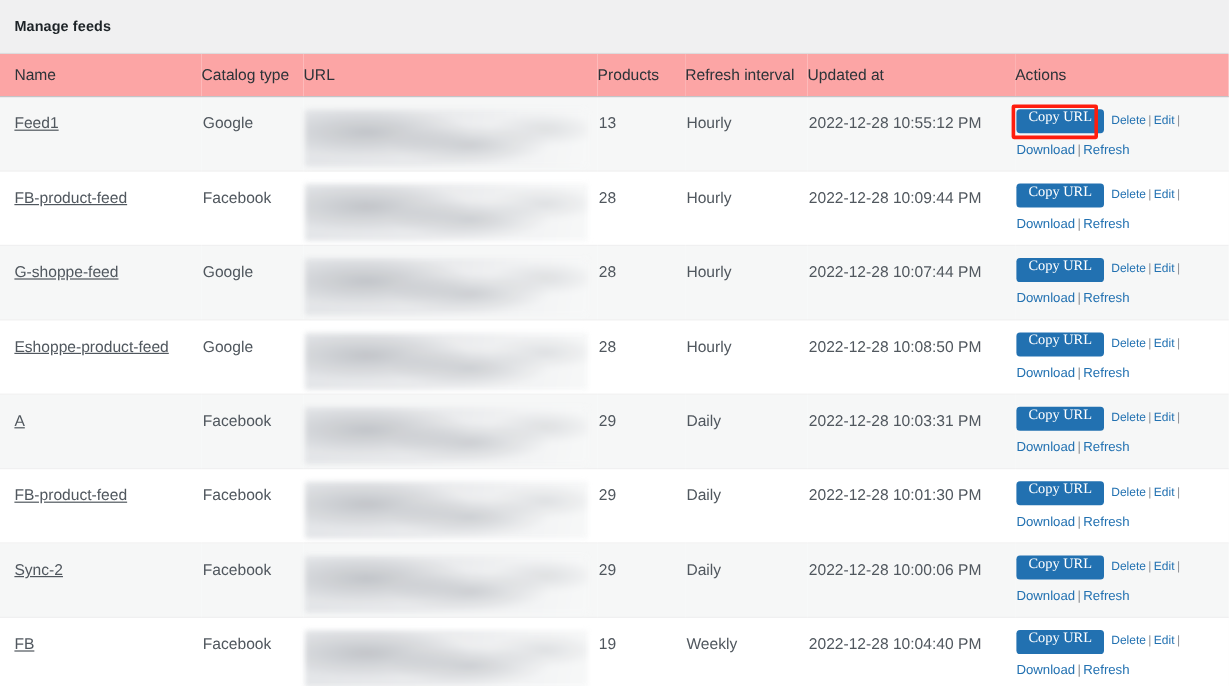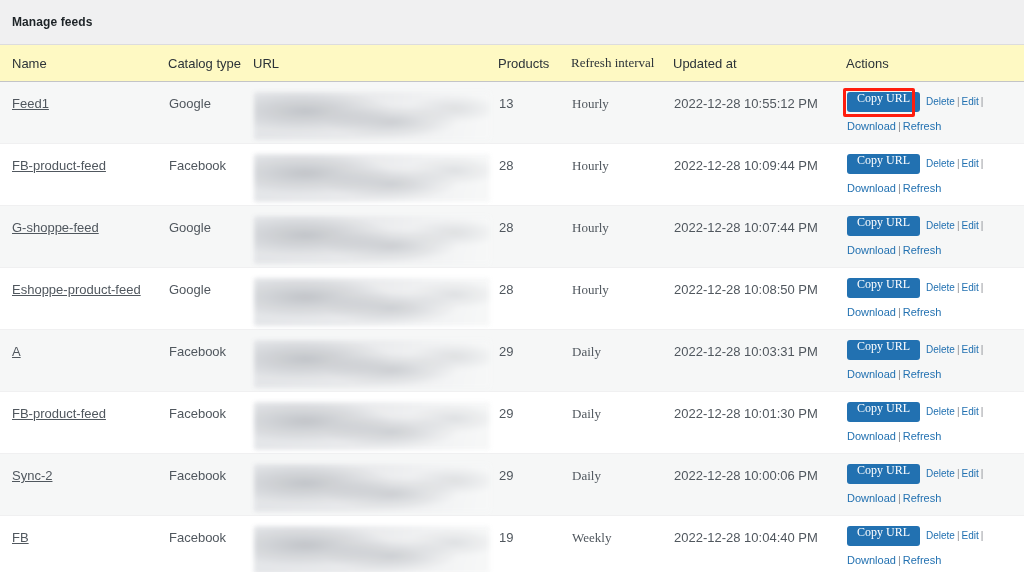--- a/index.html
+++ b/index.html
@@ -47,42 +47,42 @@
   table#feeds-table thead th {
     text-align: left;
     font-weight: normal;
     color: #2c3338;
     font-size: 13px;
     padding: 10px 0 10px 0;
     height: 31px;
     box-sizing: border-box;
     border-bottom: 1px solid #c3c4c7;
     vertical-align: middle;
-    background: #fef9c3;
+    background: #fca5a5;
   }
   table#feeds-table tbody td {
     vertical-align: top;
     padding-top: 13px;
     padding-bottom: 0;
     font-size: 13px;
     color: #50575e;
     height: 62px;
     box-sizing: border-box;
     border-bottom: 1px solid #f0f0f1;
     line-height: 1.4;
   }
   table#feeds-table tbody tr.odd td { background: #f6f7f7; }
   table#feeds-table tbody tr.even td { background: #ffffff; }
 
   
   .col-name     { width: 168px; padding-left: 12px !important; }
   .col-catalog  { width: 85px; }
   .col-url      { width: 245px; }
   .col-products { width: 73px; }
-  .col-refresh  { width: 102px; font-family: Liberation Serif, serif; }
+  .col-refresh  { width: 102px; }
   .col-updated  { width: 173px; margin-left: 32px; }
   .col-actions  { width: 178px; }
 
   th.col-name    { padding-left: 12px !important; }
 
   .cell-name { color: #50575e; text-decoration: underline; }
 
   
   .url-redacted {
     width: 236px;

